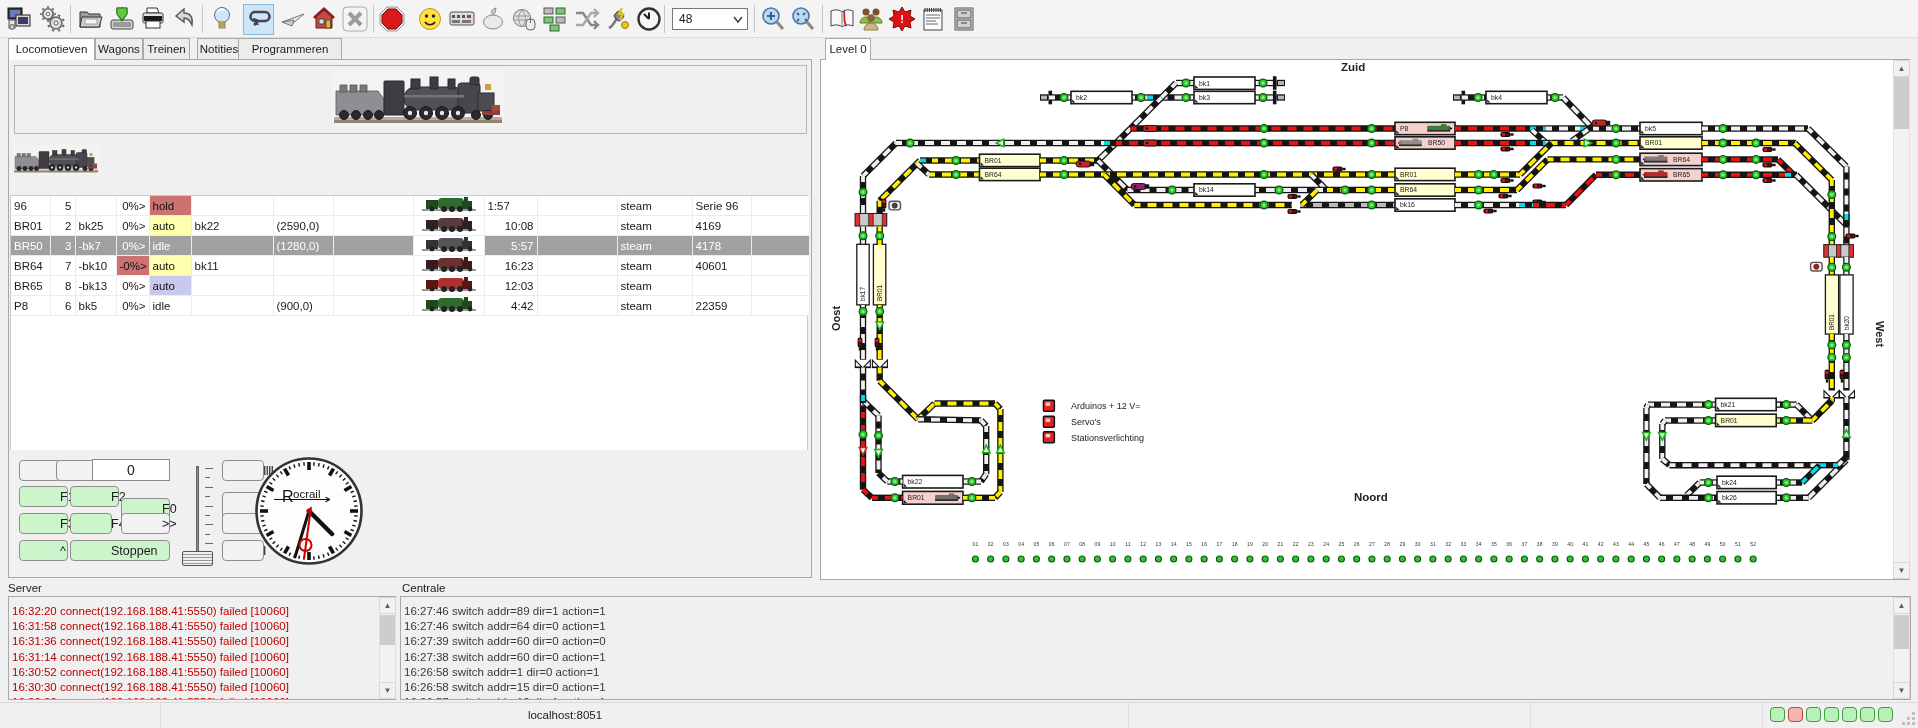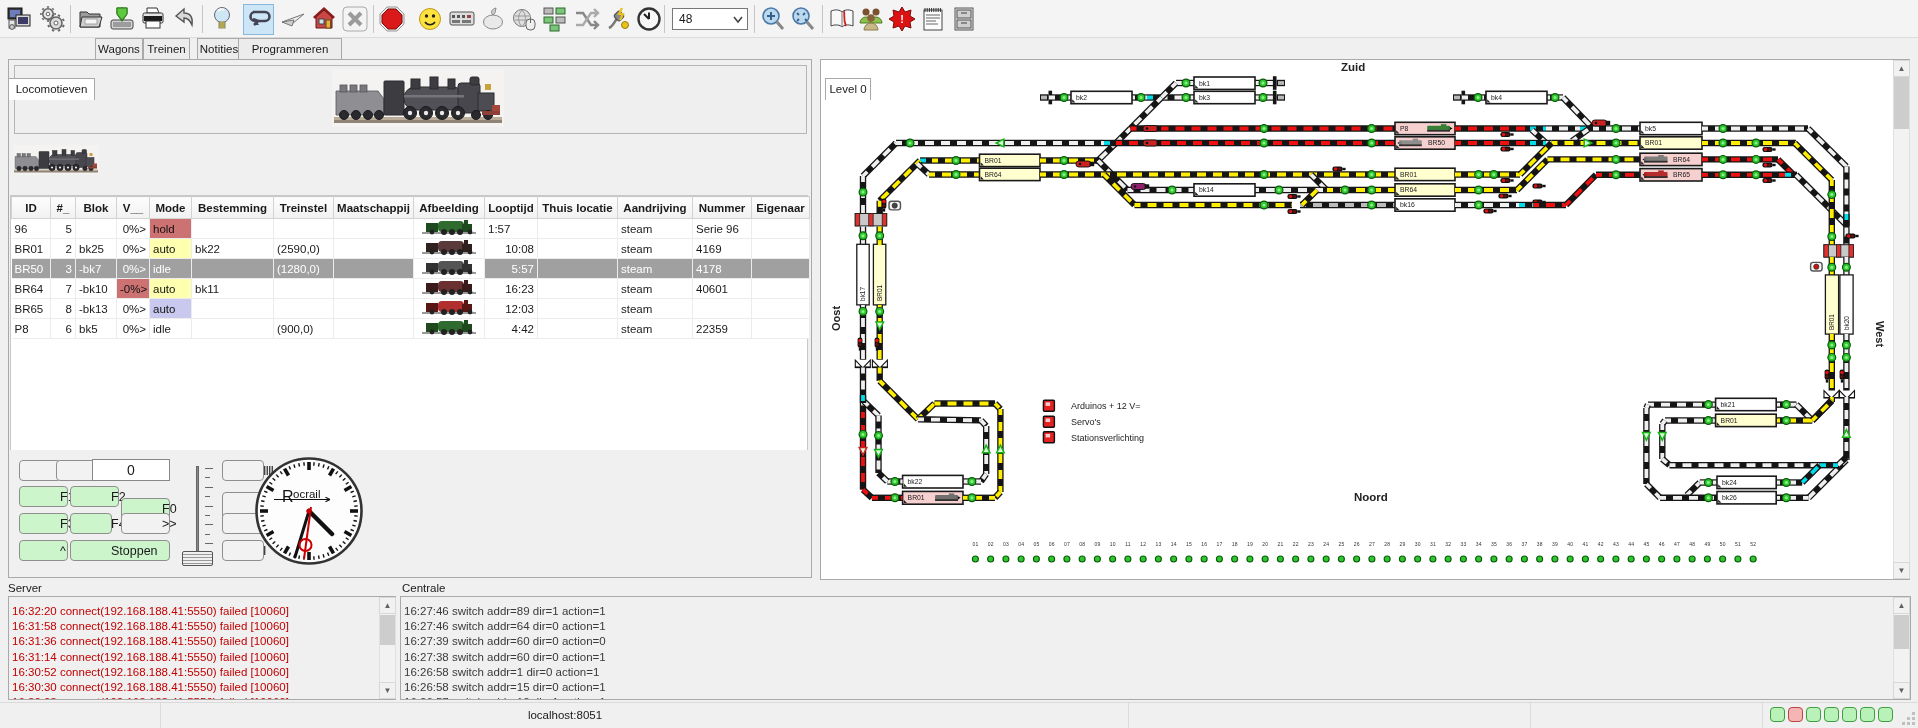--- a/index.html
+++ b/index.html
@@ -1,21 +1,21 @@
 <!DOCTYPE html>
 <html><head><meta charset="utf-8"><title>Rocrail</title><style>
 *{margin:0;padding:0;box-sizing:border-box;}
 html,body{width:1918px;height:728px;overflow:hidden;}
 body{font-family:"Liberation Sans",sans-serif;background:#f0f0f0;position:relative;font-size:11px;color:#1a1a1a;}
 .abs{position:absolute;}
 #toolbar{left:0;top:0;width:1918px;height:38px;background:#f4f4f4;border-bottom:1px solid #dcdcdc;}
 .tsep{position:absolute;top:5px;width:1px;height:28px;background:#c5c5c5;}
 #tabrow{left:0;top:38px;width:1918px;height:21px;}
 .tab{position:absolute;top:0;height:21px;border:1px solid #a9a9a9;border-bottom:none;background:#ececec;text-align:center;line-height:20px;font-size:11.5px;}
-.tab.sel{background:#ffffff;height:22px;z-index:3;margin-top:40px;}
+.tab.sel{background:#ffffff;height:22px;z-index:3;}
 #lpanel{left:8px;top:59px;width:804px;height:519px;background:#f0f0f0;border:1px solid #a9a9a9;border-top:1px solid #a9a9a9;}
 #rpanel{left:820px;top:59px;width:1090px;height:521px;background:#ffffff;border:1px solid #a9a9a9;}
 #imgbox{left:5px;top:5px;width:793px;height:69px;background:#efefef;border:1px solid #b5b5b5;}
 table.grid{border-collapse:collapse;table-layout:fixed;background:#fff;font-size:11.5px;}
 table.grid th{font-weight:bold;border:1px solid #d2d2d2;border-top:1px solid #c8c8c8;background:linear-gradient(#fdfdfd,#f1f1f1);height:22px;padding:0 2px;}
 table.grid td{border-right:1px solid #ececec;border-bottom:1px solid #ececec;height:19px;padding:0 3px;overflow:hidden;white-space:nowrap;}
 .selrow td{background:#a0a0a0;color:#fff;}
 .btn{position:absolute;border:1px solid #8f8f8f;border-radius:4px;background:#f2f2f2;text-align:left;font-size:12.5px;padding-left:40px;}
 .gbtn{background:#ccf5cc;}
 #server-log,#centrale-log{background:#f0f0f0;border:1px solid #a9a9a9;font-size:11.5px;line-height:15.2px;overflow:hidden;padding:7px 3px;}
@@ -338,36 +338,20 @@
         <col style="width:60px">
         <col style="width:80px">
         <col style="width:71px">
         <col style="width:53px">
         <col style="width:80px">
         <col style="width:75px">
         <col style="width:59px">
         <col style="width:58px">
       </colgroup>
       <tbody>
-        <tr>
-          <th>ID</th>
-          <th>#_</th>
-          <th>Blok</th>
-          <th>V__</th>
-          <th>Mode</th>
-          <th>Bestemming</th>
-          <th>Treinstel</th>
-          <th>Maatschappij</th>
-          <th>Afbeelding</th>
-          <th>Looptijd</th>
-          <th>Thuis locatie</th>
-          <th>Aandrijving</th>
-          <th>Nummer</th>
-          <th>Eigenaar</th>
-        </tr>
         <tr>
           <td>96</td>
           <td style="text-align:right">5</td>
           <td></td>
           <td style="text-align:right">0%&gt;</td>
           <td style="background:#cd7272;color:#111">hold</td>
           <td></td>
           <td></td>
           <td></td>
           <td style="background:#fff;padding:0;text-align:center"><svg width="62" height="17" viewBox="0 0 62 17">

